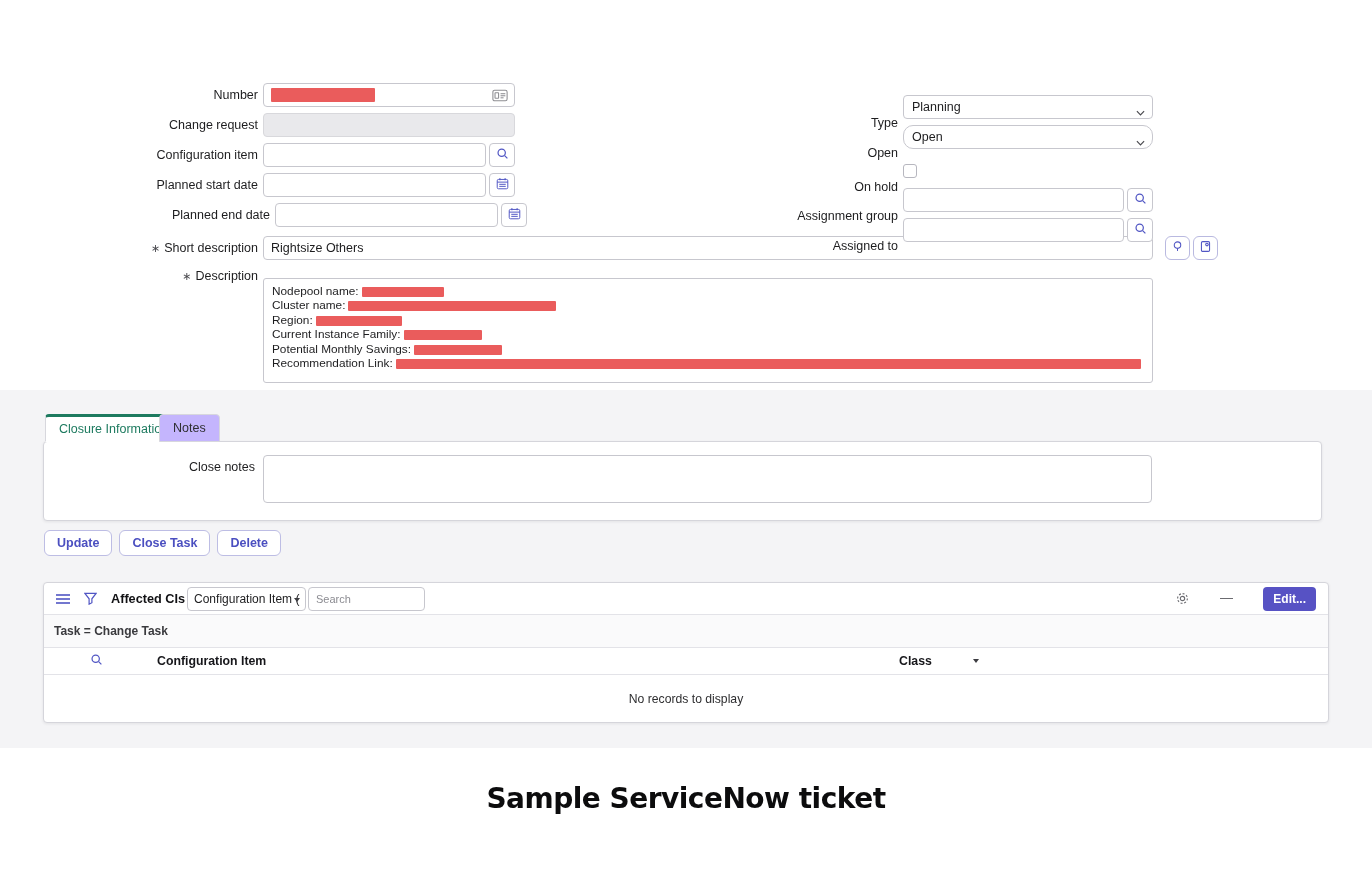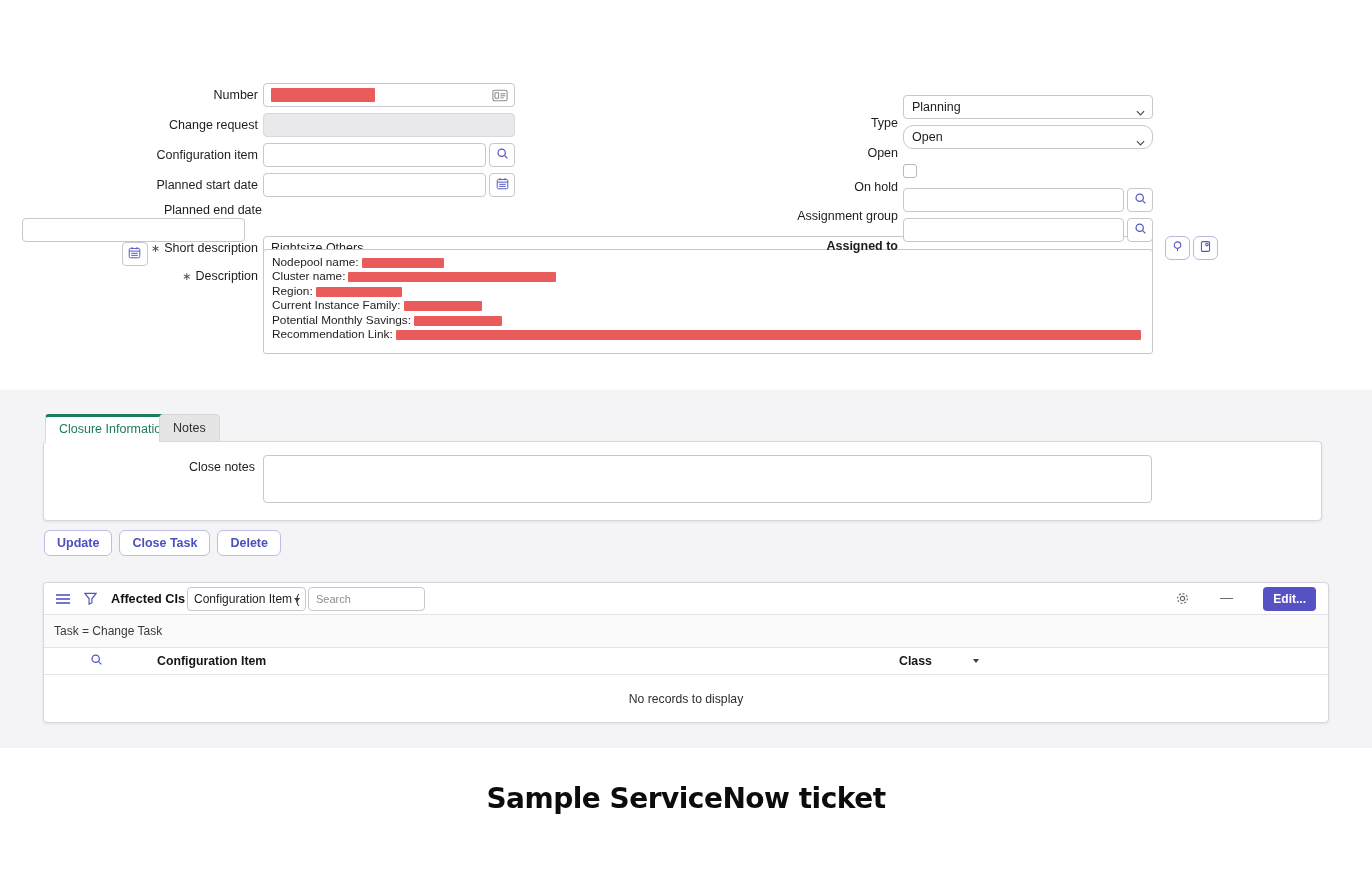--- a/index.html
+++ b/index.html
@@ -21,45 +21,45 @@
   .sel .chev { position:absolute; right:7px; top:9px; }
   .redact { display:inline-block; height:11px; background:#ea5c5c; border-radius:1px; margin-left:4px; vertical-align:middle; }
   .checkbox { width:14px; height:14px; border:1px solid #b7b7bf; border-radius:3px; background:#fff; cursor:pointer; }
 
   
   .numfield { position:relative; }
   .numfield .redact { height:14px; margin-left:0; }
   .numfield .previewicon { position:absolute; right:6px; top:5px; }
 
   
-  .descbox { position:absolute; left:263px; top:249px; width:890px; height:105px; border:1px solid #c7c7ce; border-radius:3px; background:#fff; padding:5px 8px; font-size:11.8px; line-height:14.4px; color:#1d1d1f; overflow:hidden; }
+  .descbox { position:absolute; left:263px; top:278px; width:890px; height:105px; border:1px solid #c7c7ce; border-radius:3px; background:#fff; padding:5px 8px; font-size:11.8px; line-height:14.4px; color:#1d1d1f; overflow:hidden; }
   .descline { white-space:nowrap; }
   .descline .redact { height:10px; margin-left:3px; }
 
   
   .graysec { position:absolute; left:0; top:390px; width:1372px; height:358px; background:#f4f4f6; }
   .tab { position:absolute; top:414px; height:28px; display:flex; align-items:center; padding:0 13px; font-size:12.5px; border:1px solid #d7d7dd; border-radius:4px 4px 0 0; cursor:pointer; z-index:2; }
   .tab.active { background:#fff; color:#1d7a5f; border-top:3px solid #1d7a5f; border-bottom:1px solid #fff; font-weight:500; }
-  .tab.inactive { background:#e5e5e5; color:#2f2f31; }
+  .tab.inactive { background:#c4b5fd; color:#2f2f31; }
   .card { position:absolute; background:#fff; border:1px solid #d5d5db; border-radius:4px; box-shadow:0 1px 3px rgba(27,27,38,0.08); }
 
   
   .btnrow { position:absolute; left:44px; top:530px; display:flex; gap:7px; }
   .actbtn { border:1px solid #bdbde4; border-radius:6px; background:#fff; color:#4b4fc0; font-weight:700; font-size:12.5px; padding:5px 12px; font-family:"Liberation Sans", sans-serif; cursor:pointer; }
 
   
   .rl-toolbar { display:flex; align-items:center; height:31px; padding:0 12px; gap:14px; }
   .rl-title { font-size:12.7px; font-weight:700; color:#111114; margin-right:-6px; }
   .rl-select { position:relative; width:119px; height:24px; border:1px solid #c7c7ce; border-radius:4px; background:#fff; font-size:12px; display:flex; align-items:center; padding:0 16px 0 6px; white-space:nowrap; overflow:hidden; cursor:pointer; margin-left:-6px; }
   .rl-select .caret { position:absolute; right:5px; top:10px; }
   .rl-search { width:117px; height:24px; border:1px solid #c7c7ce; border-radius:4px; font-size:11px; padding:0 7px; font-family:"Liberation Sans", sans-serif; color:#1d1d1f; margin-left:-12px; }
   .rl-search::placeholder { color:#8c8c92; }
   .rl-right { margin-left:auto; display:flex; align-items:center; gap:30px; }
   .editbtn { background:#5752c4; color:#fff; border:none; border-radius:4px; font-weight:700; font-size:12px; height:24px; padding:0 10px; font-family:"Liberation Sans", sans-serif; cursor:pointer; }
-  .rl-breadcrumb { border-top:1px solid #e3e3e8; background:#fafafb; font-size:12px; color:#3a3a3e; padding:16px 10px; height:24px; display:flex; align-items:center; cursor:pointer; }
+  .rl-breadcrumb { border-top:1px solid #e3e3e8; background:#fafafb; font-size:12px; color:#3a3a3e; padding:16px 10px; height:24px; display:flex; align-items:center; cursor:pointer;font-weight:bold; }
   .rl-header { border-top:1px solid #e3e3e8; border-bottom:1px solid #e3e3e8; height:28px; display:flex; align-items:center; font-size:12.3px; font-weight:700; color:#16161a; }
   .rl-h-col1 { width:105px; display:flex; justify-content:center; }
   .rl-h-col2 { width:750px; padding-left:8px; }
   .rl-h-col3 { display:flex; align-items:center; gap:6px; }
   .rl-empty { height:47px; display:flex; align-items:center; justify-content:center; font-size:12.2px; color:#2e2e30; }
 
   .caret { width:0; height:0; border-left:3.5px solid transparent; border-right:3.5px solid transparent; border-top:4.5px solid #3c3c41; }
 
   
   .caption { position:absolute; left:0; right:0; top:782px; text-align:center; font-family:"DejaVu Sans", sans-serif; font-weight:700; font-size:28px; letter-spacing:-0.5px; color:#0c0c0d; }
@@ -115,21 +115,21 @@
             <rect x="1.5" y="3" width="13" height="11.5" rx="1.6"></rect>
             <line x1="1.5" y1="6.3" x2="14.5" y2="6.3"></line>
             <line x1="4.8" y1="1.3" x2="4.8" y2="4"></line>
             <line x1="11.2" y1="1.3" x2="11.2" y2="4"></line>
             <line x1="4" y1="9" x2="12" y2="9"></line>
             <line x1="4" y1="11.5" x2="12" y2="11.5"></line>
           </svg></span>
     </div>
   </div>
 
-  <div class="row" style="left:4px; top:203px;flex-direction:column;">
+  <div class="row" style="left:12px; top:203px;">
     <div class="lbl lbl-left">Planned end date</div>
     <div class="fieldgap"></div>
     <div class="inp" style="width:223px;"></div>
     <div class="iconbtn">
       <span><svg width="13" height="13" viewBox="0 0 16 16" fill="none" stroke="#5156c4" stroke-width="1.2">
             <rect x="1.5" y="3" width="13" height="11.5" rx="1.6"></rect>
             <line x1="1.5" y1="6.3" x2="14.5" y2="6.3"></line>
             <line x1="4.8" y1="1.3" x2="4.8" y2="4"></line>
             <line x1="11.2" y1="1.3" x2="11.2" y2="4"></line>
             <line x1="4" y1="9" x2="12" y2="9"></line>
@@ -205,21 +205,21 @@
     <div class="fieldgap"></div>
     <div class="inp" style="width:221px;"></div>
     <div class="iconbtn">
       <span><svg width="13" height="13" viewBox="0 0 16 16" fill="none" stroke="#5156c4" stroke-width="1.5">
             <circle cx="7" cy="7" r="4.5"></circle>
             <line x1="10.6" y1="10.6" x2="14" y2="14"></line>
           </svg></span>
     </div>
   </div>
 
-  <div class="row" style="left:780px; top:206px;font-weight:bold;">
+  <div class="row" style="left:780px; top:206px;">
     <div class="lbl lbl-right">Assigned to</div>
     <div class="fieldgap"></div>
     <div class="inp" style="width:221px;"></div>
     <div class="iconbtn">
       <span><svg width="13" height="13" viewBox="0 0 16 16" fill="none" stroke="#5156c4" stroke-width="1.5">
             <circle cx="7" cy="7" r="4.5"></circle>
             <line x1="10.6" y1="10.6" x2="14" y2="14"></line>
           </svg></span>
     </div>
   </div>

